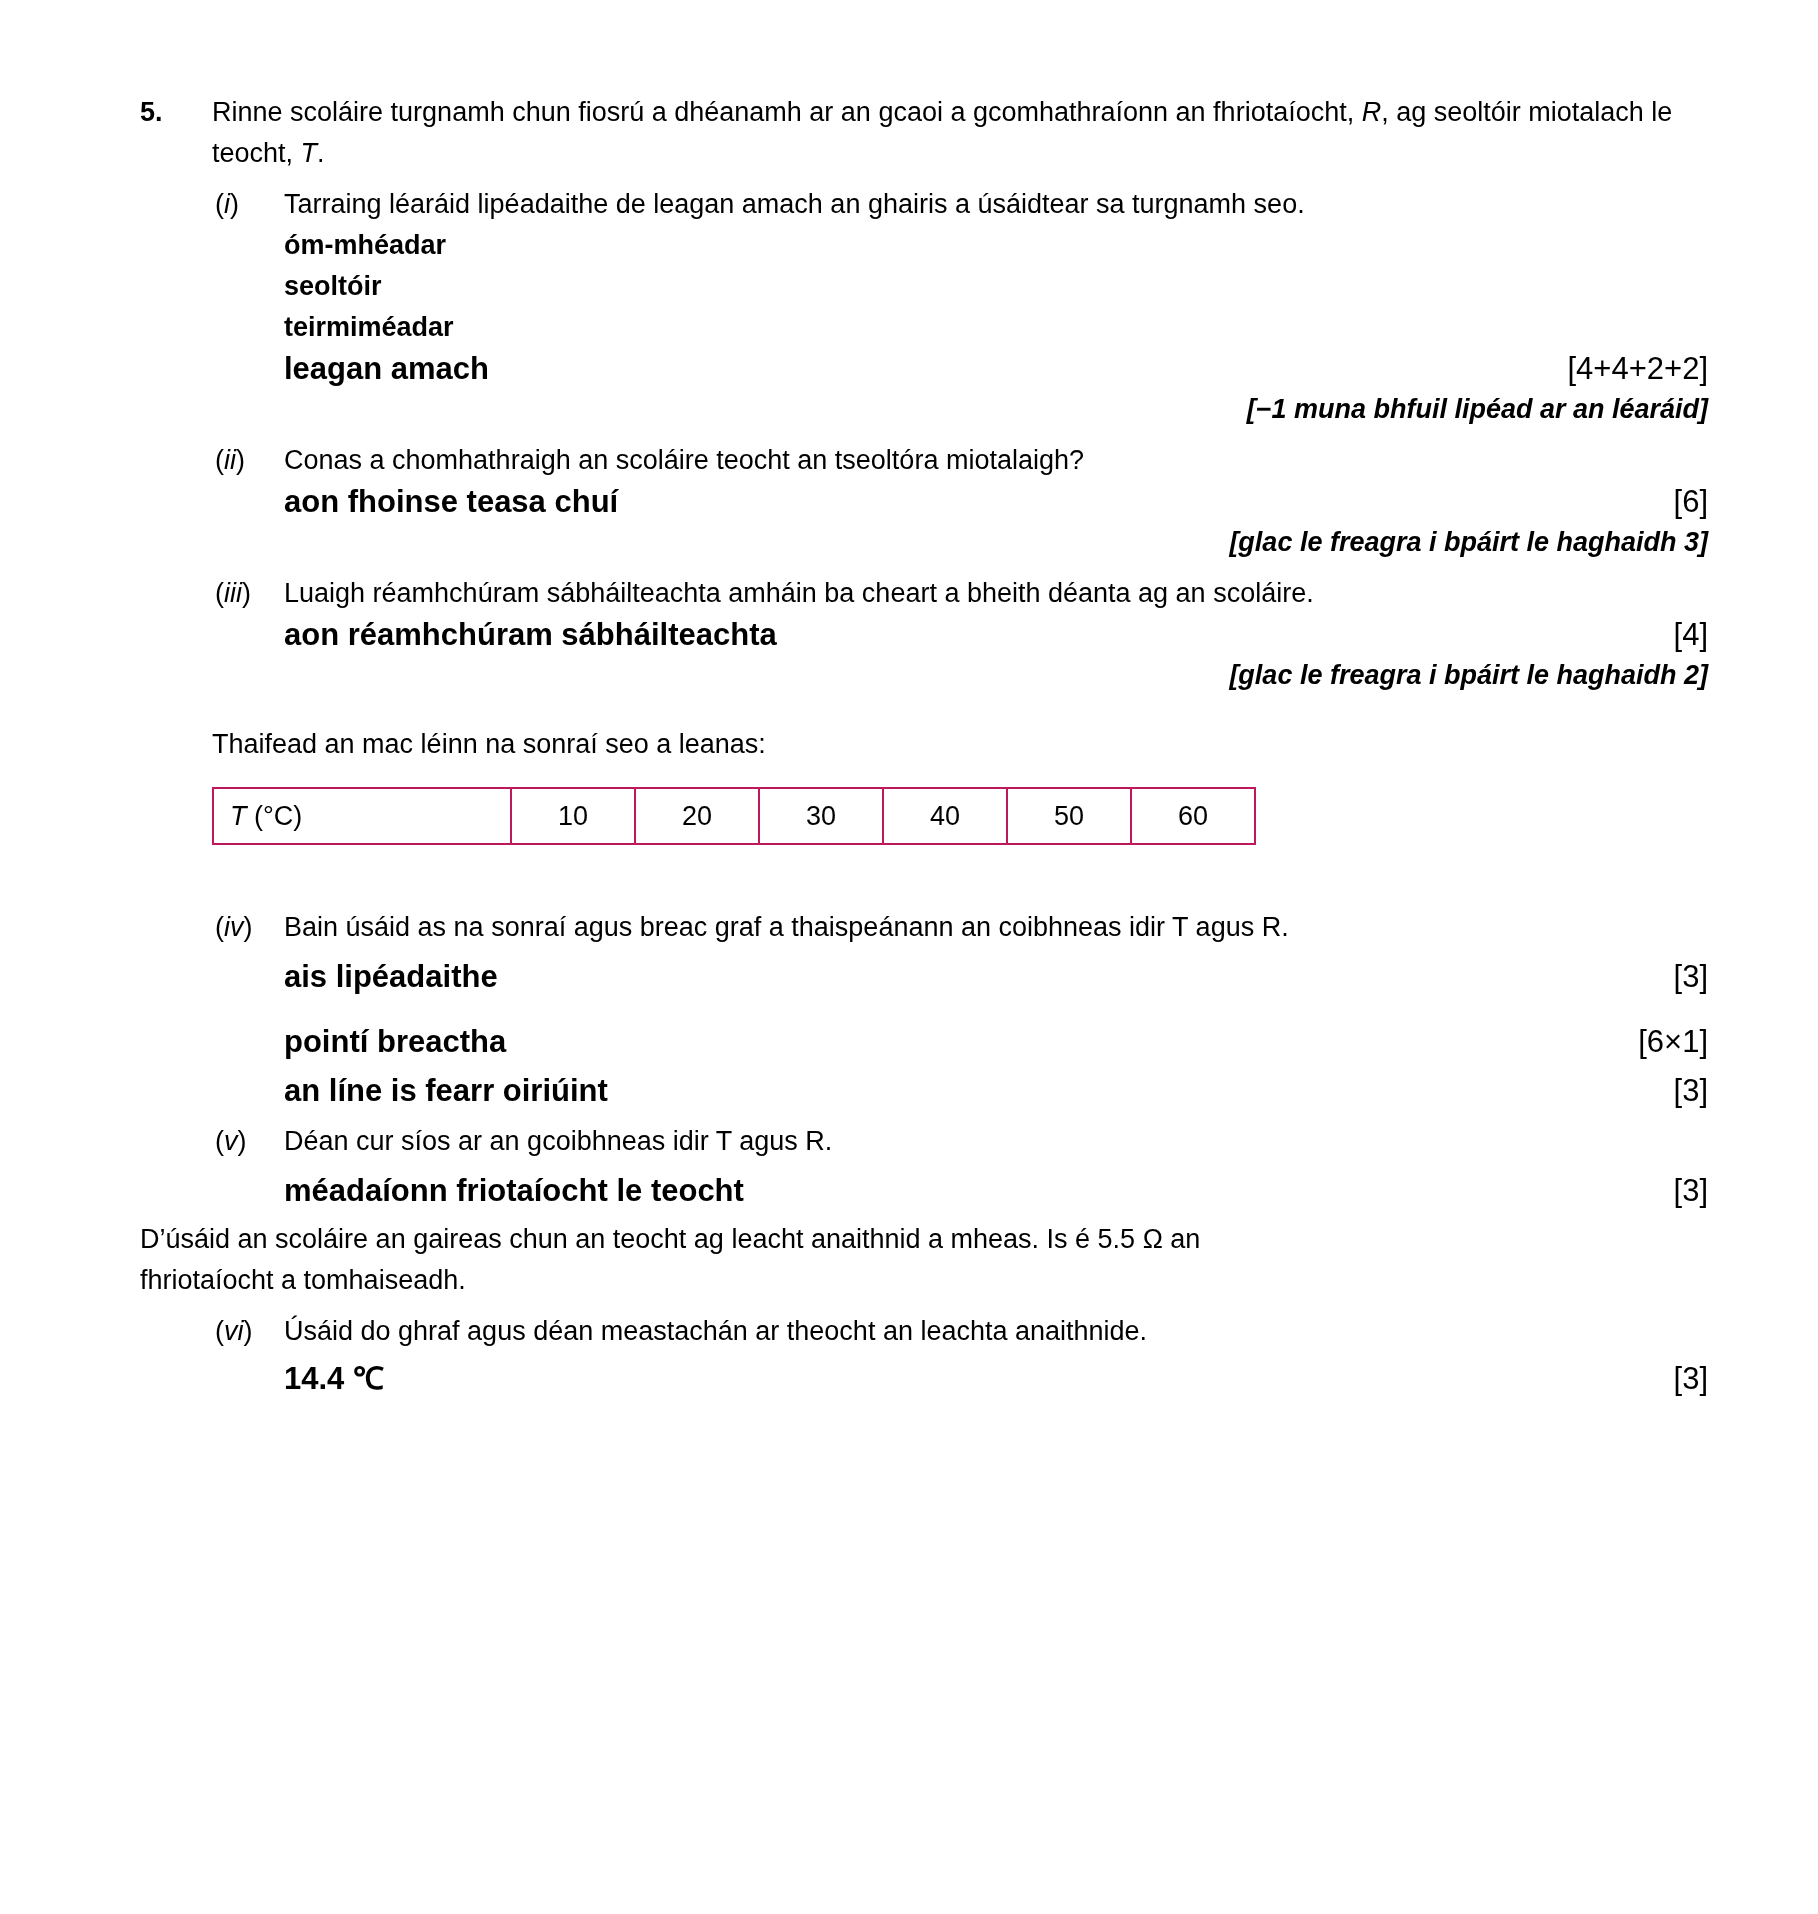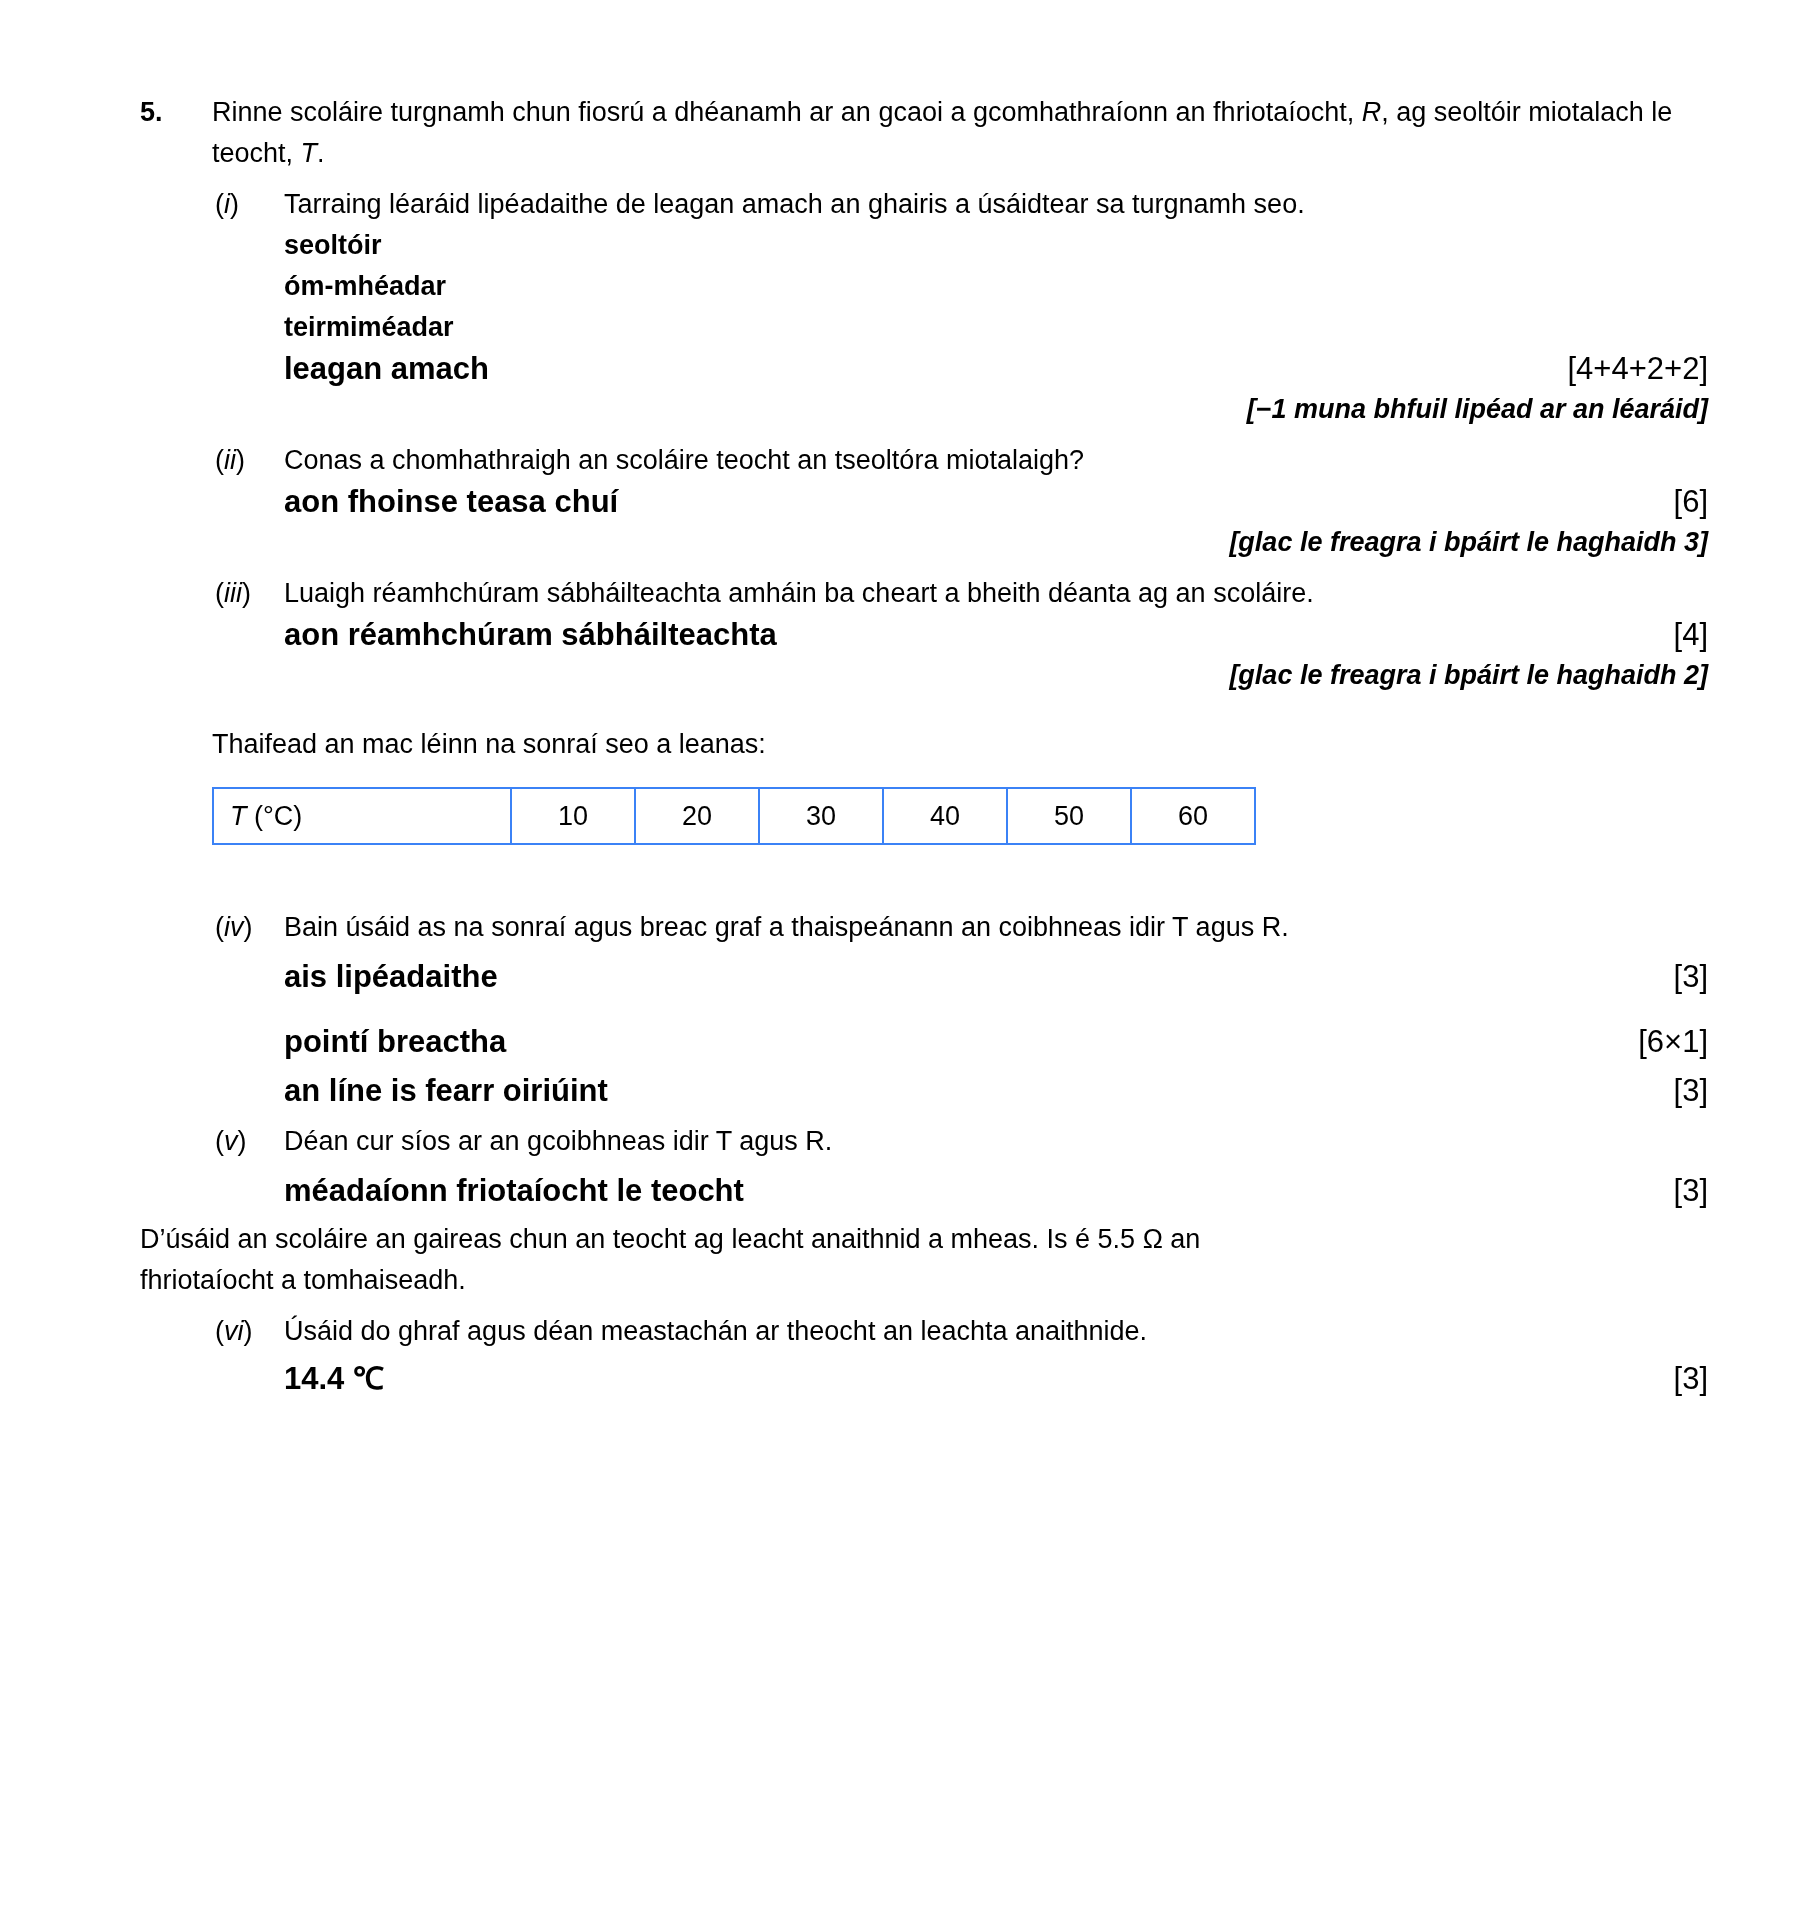--- a/index.html
+++ b/index.html
@@ -109,21 +109,21 @@
   
   .tablewrap {
     margin-left: 72px;
     margin-top: 22px;
   }
   table.data {
     border-collapse: collapse;
     table-layout: fixed;
   }
   table.data td {
-    border: 2px solid #3b82f6;
+    border: 2px solid #be185d;
     height: 54px;
     font-size: 27px;
     text-align: center;
     vertical-align: middle;
     padding: 0 6px;
   }
   table.data td.rowhead {
     width: 274px;
     text-align: left;
     padding-left: 16px;
@@ -146,22 +146,22 @@
     </div>
   </div>
 
   <div class="indent-body">
 
     <div class="part">
       <div class="plabel"><span>(</span><i>i</i><span>)</span></div>
       <div class="ptext">Tarraing léaráid lipéadaithe de leagan amach an ghairis a úsáidtear sa turgnamh seo.</div>
     </div>
 
+    <div class="ans-only">óm-mhéadar</div>
     <div class="ans-only">seoltóir</div>
-    <div class="ans-only">óm-mhéadar</div>
     <div class="ans-only">teirmiméadar</div>
 
     <div class="ansline">
       <span class="ans">leagan amach</span>
       <span class="mk">[4+4+2+2]</span>
     </div>
 
     <div class="note">[−1 muna bhfuil lipéad ar an léaráid]</div>
 
     <div class="part">

